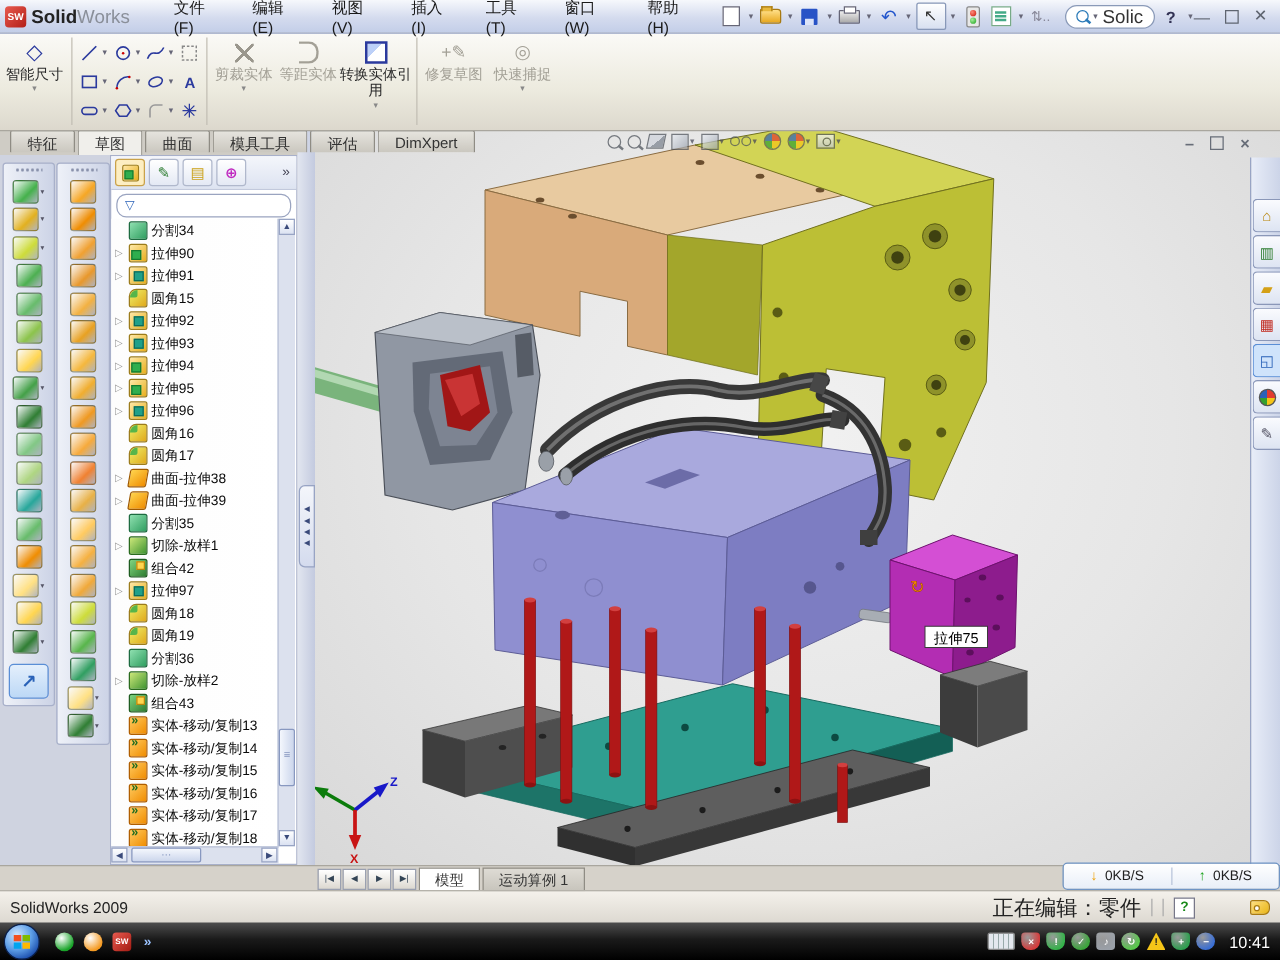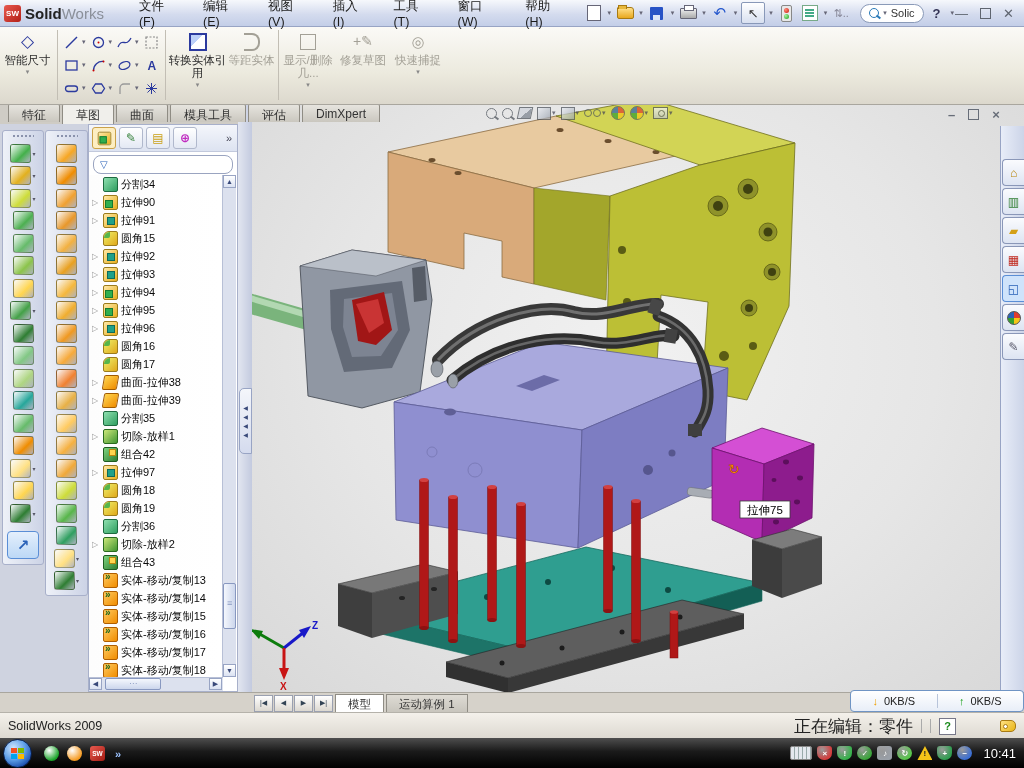--- a/index.html
+++ b/index.html
@@ -248,21 +248,21 @@
         <span class="traffic"></span>
       </span>
     <span class="tbi">
         <span class="listico"></span>
       </span>
       <span class="tbdd">▾</span>
     <span class="tbi" style="color:#889;font-size:11px">⇅..</span>
     <span id="searchpill">
       <span class="mag"></span>
       <span class="tbdd">▾</span>
-      <span style="font-size:11px;color:#333">Solic</span>
+      <span style="font-size:15px;color:#333">Solic</span>
     </span>
     <span class="tbi" style="color:#335;font-weight:bold">?</span>
       <span class="tbdd">▾</span>
   </div>
   <div id="wctrl">
     <span>—</span>
     <span class="wc-rest"></span>
     <span>✕</span>
   </div>
 </div>
@@ -342,41 +342,41 @@
         </svg>
         <span class="tbdd">▾</span>
       </span>
     <span class="ccell">
         <svg width="15" height="15">
           <path d="M7.5,2 V13 M2,7.5 H13 M3.5,3.5 L11.5,11.5 M11.5,3.5 L3.5,11.5" stroke="#2b3a9e" stroke-width="1"></path>
         </svg>
       </span>
   </div>
   <div class="rsep"></div>
+  <div class="rbtn dis">
+    <span class="ric">
+        <span class="ric-x"></span>
+      </span>
+    <span>剪裁实体</span>
+      <span class="rdd">▾</span>
+  </div>
+  <div class="rbtn dis" style="width:48px">
+    <span class="ric">
+        <span class="ric-offset"></span>
+      </span>
+    <span>等距实体</span>
+  </div>
   <div class="rbtn" style="width:60px">
     <span class="ric">
         <span class="ric-convert"></span>
       </span>
     <span>转换实体引用</span>
       <span class="rdd">▾</span>
   </div>
-  <div class="rbtn dis" style="width:48px">
-    <span class="ric">
-        <span class="ric-offset"></span>
-      </span>
-    <span>等距实体</span>
-  </div>
   <div class="rsep"></div>
-  <div class="rbtn dis">
-    <span class="ric">
-        <span class="ric-gray16"></span>
-      </span>
-    <span>显示/删除几...</span>
-      <span class="rdd">▾</span>
-  </div>
   <div class="rbtn dis">
     <span class="ric" style="color:#a3a096;font-size:14px">+✎</span>
     <span>修复草图</span>
   </div>
   <div class="rbtn dis">
     <span class="ric" style="color:#a3a096;font-size:15px">◎</span>
     <span>快速捕捉</span>
       <span class="rdd">▾</span>
   </div>
 </div>

